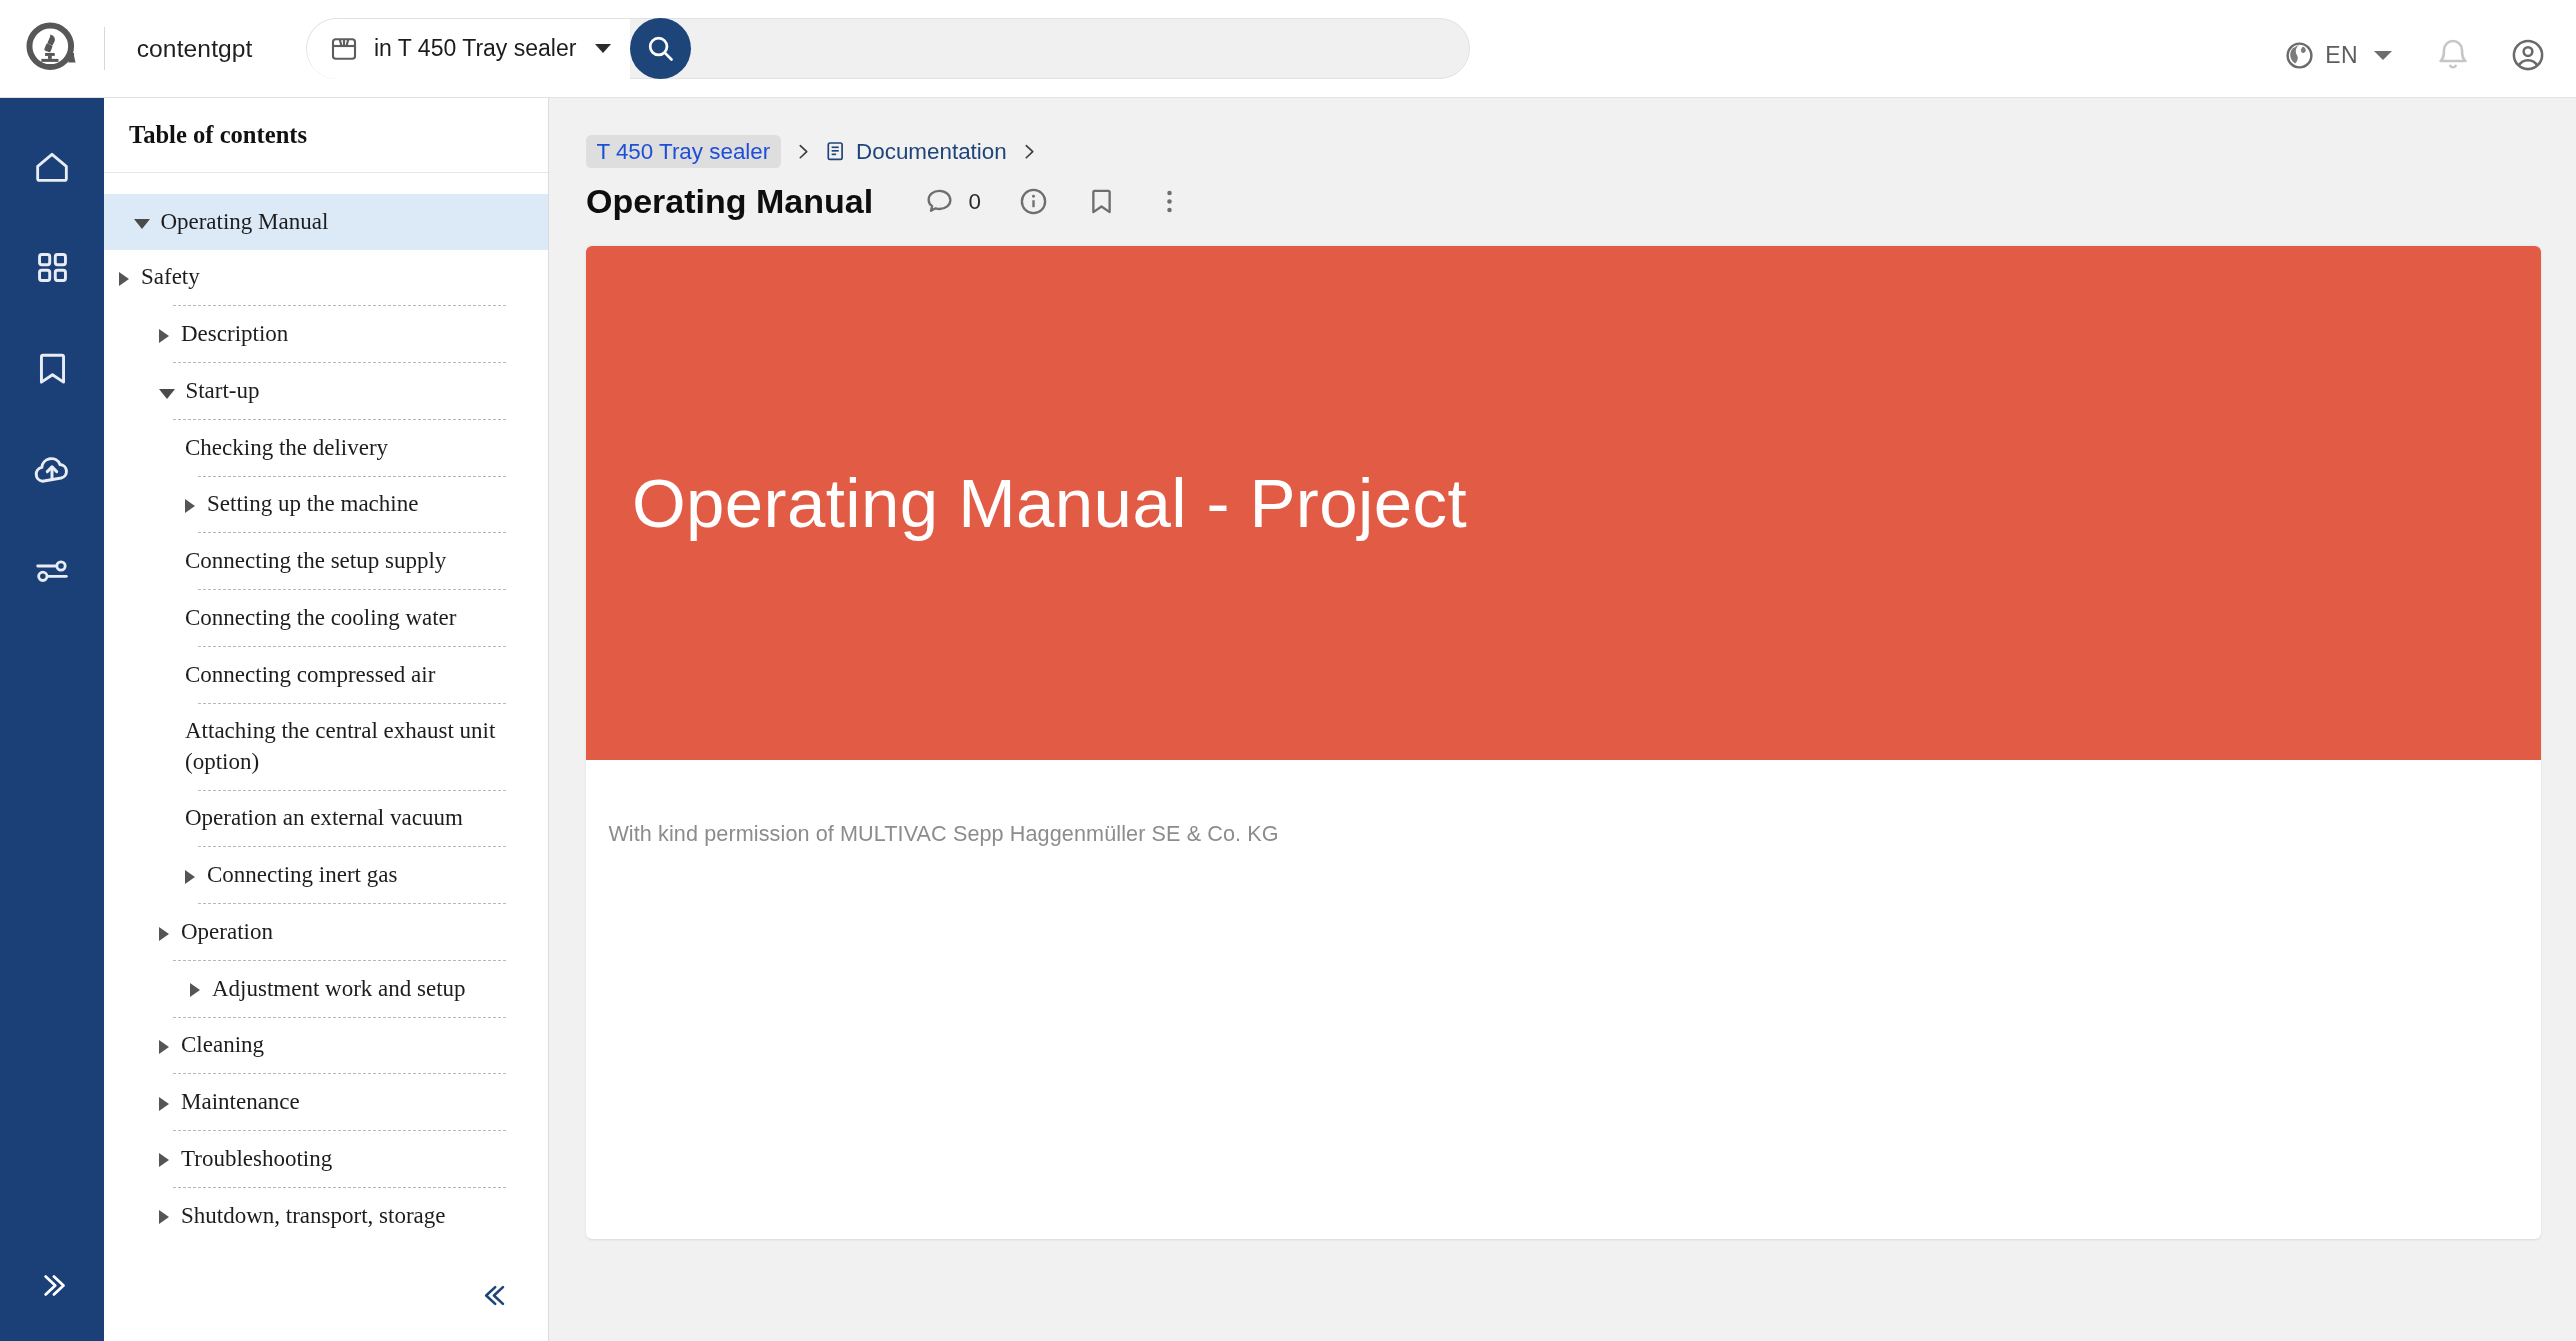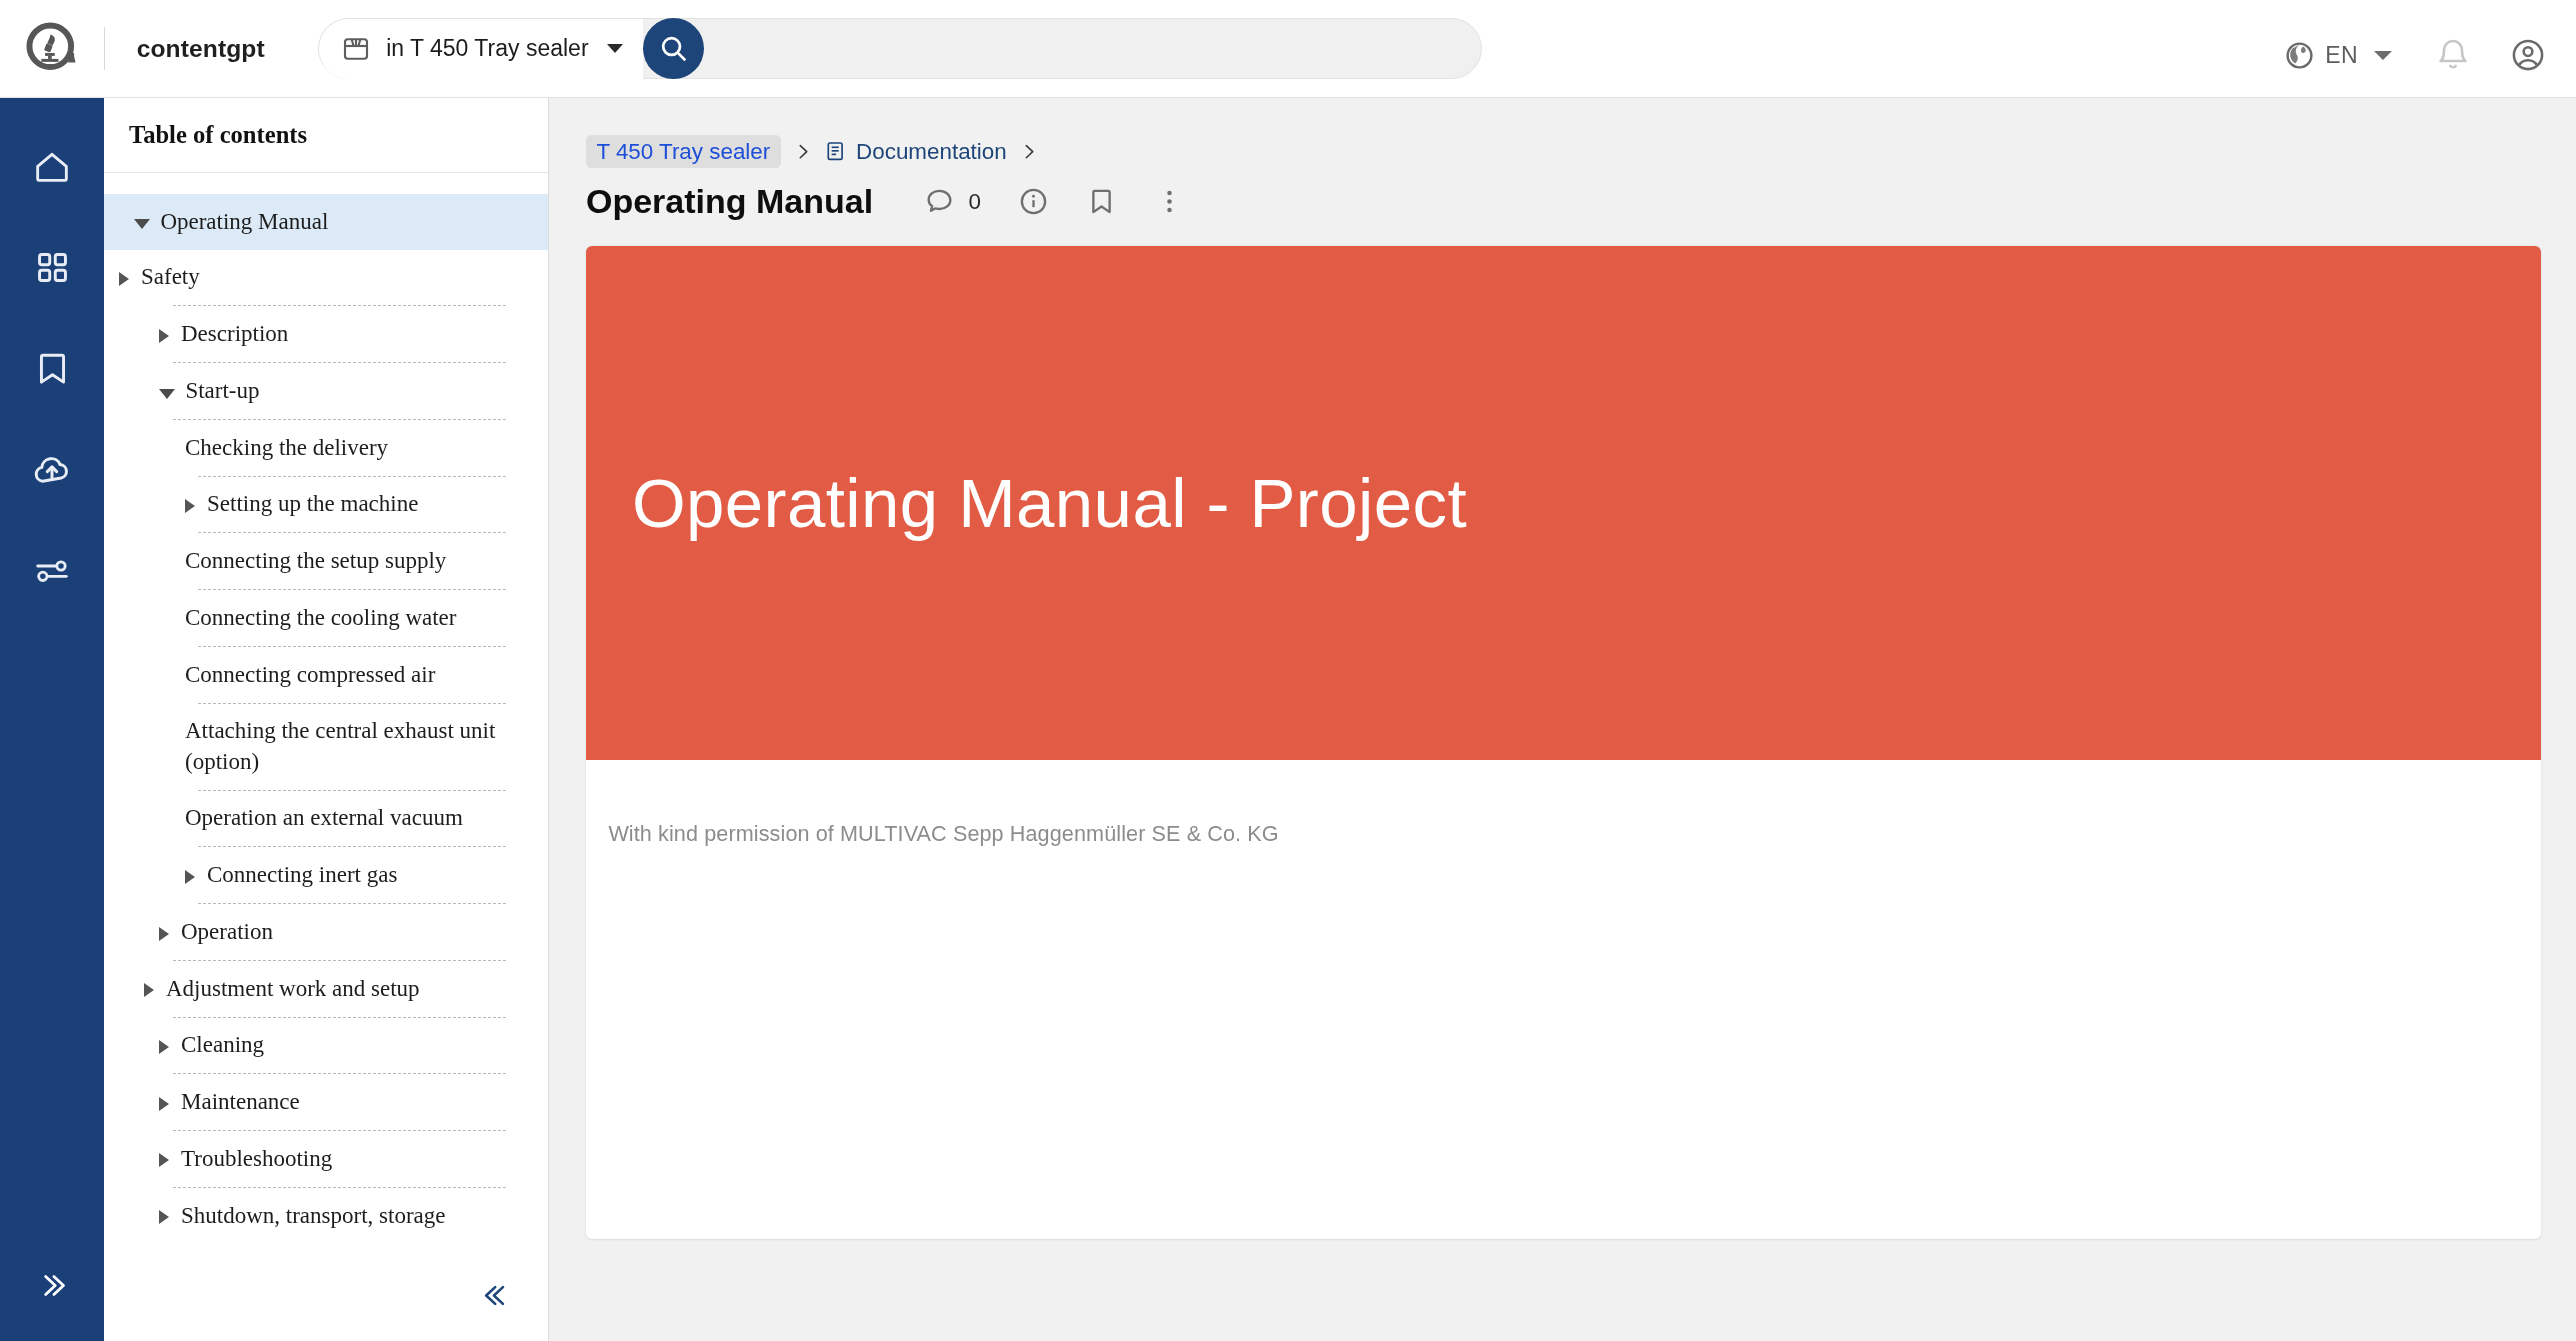--- a/index.html
+++ b/index.html
@@ -22,21 +22,21 @@
   .logo-wrap {
     width: 104px; height: 98px;
     display: flex; align-items: center; justify-content: center;
     flex: 0 0 auto;
   }
   .logo-divider {
     width: 0.7px; height: 43px; background: #d8d8d8; flex: 0 0 auto;
   }
   .brand-name {
     font-size: 24.6px; color: #1f1f1f; padding-left: 32px;
-    letter-spacing: 0.1px; white-space: nowrap; flex: 0 0 auto; font-weight: bold;
+    letter-spacing: 0.1px; white-space: nowrap; flex: 0 0 auto;
   }
   .searchbar {
     margin-left: 53px;
     width: 1164px; height: 61px;
     background: #f0f0f0;
     border: 0.7px solid #e2e2e2;
     border-radius: 31px;
     display: flex; align-items: center;
     flex: 0 0 auto;
     position: relative;
@@ -437,21 +437,21 @@
       </div>
       <div class="toc-sep" style="margin-left: 94px; margin-right: 42px;"></div>
       <div class="toc-row">
         <div class="toc-inner" style="padding-left: 55px;">
           <span class="tri right"></span>
           <span class="toc-label">Operation</span>
         </div>
       </div>
       <div class="toc-sep" style="margin-left: 69px; margin-right: 42px;"></div>
       <div class="toc-row">
-        <div class="toc-inner" style="padding-left: 40px;">
+        <div class="toc-inner" style="padding-left: 86px;">
           <span class="tri right"></span>
           <span class="toc-label">Adjustment work and setup</span>
         </div>
       </div>
       <div class="toc-sep" style="margin-left: 69px; margin-right: 42px;"></div>
       <div class="toc-row">
         <div class="toc-inner" style="padding-left: 55px;">
           <span class="tri right"></span>
           <span class="toc-label">Cleaning</span>
         </div>

